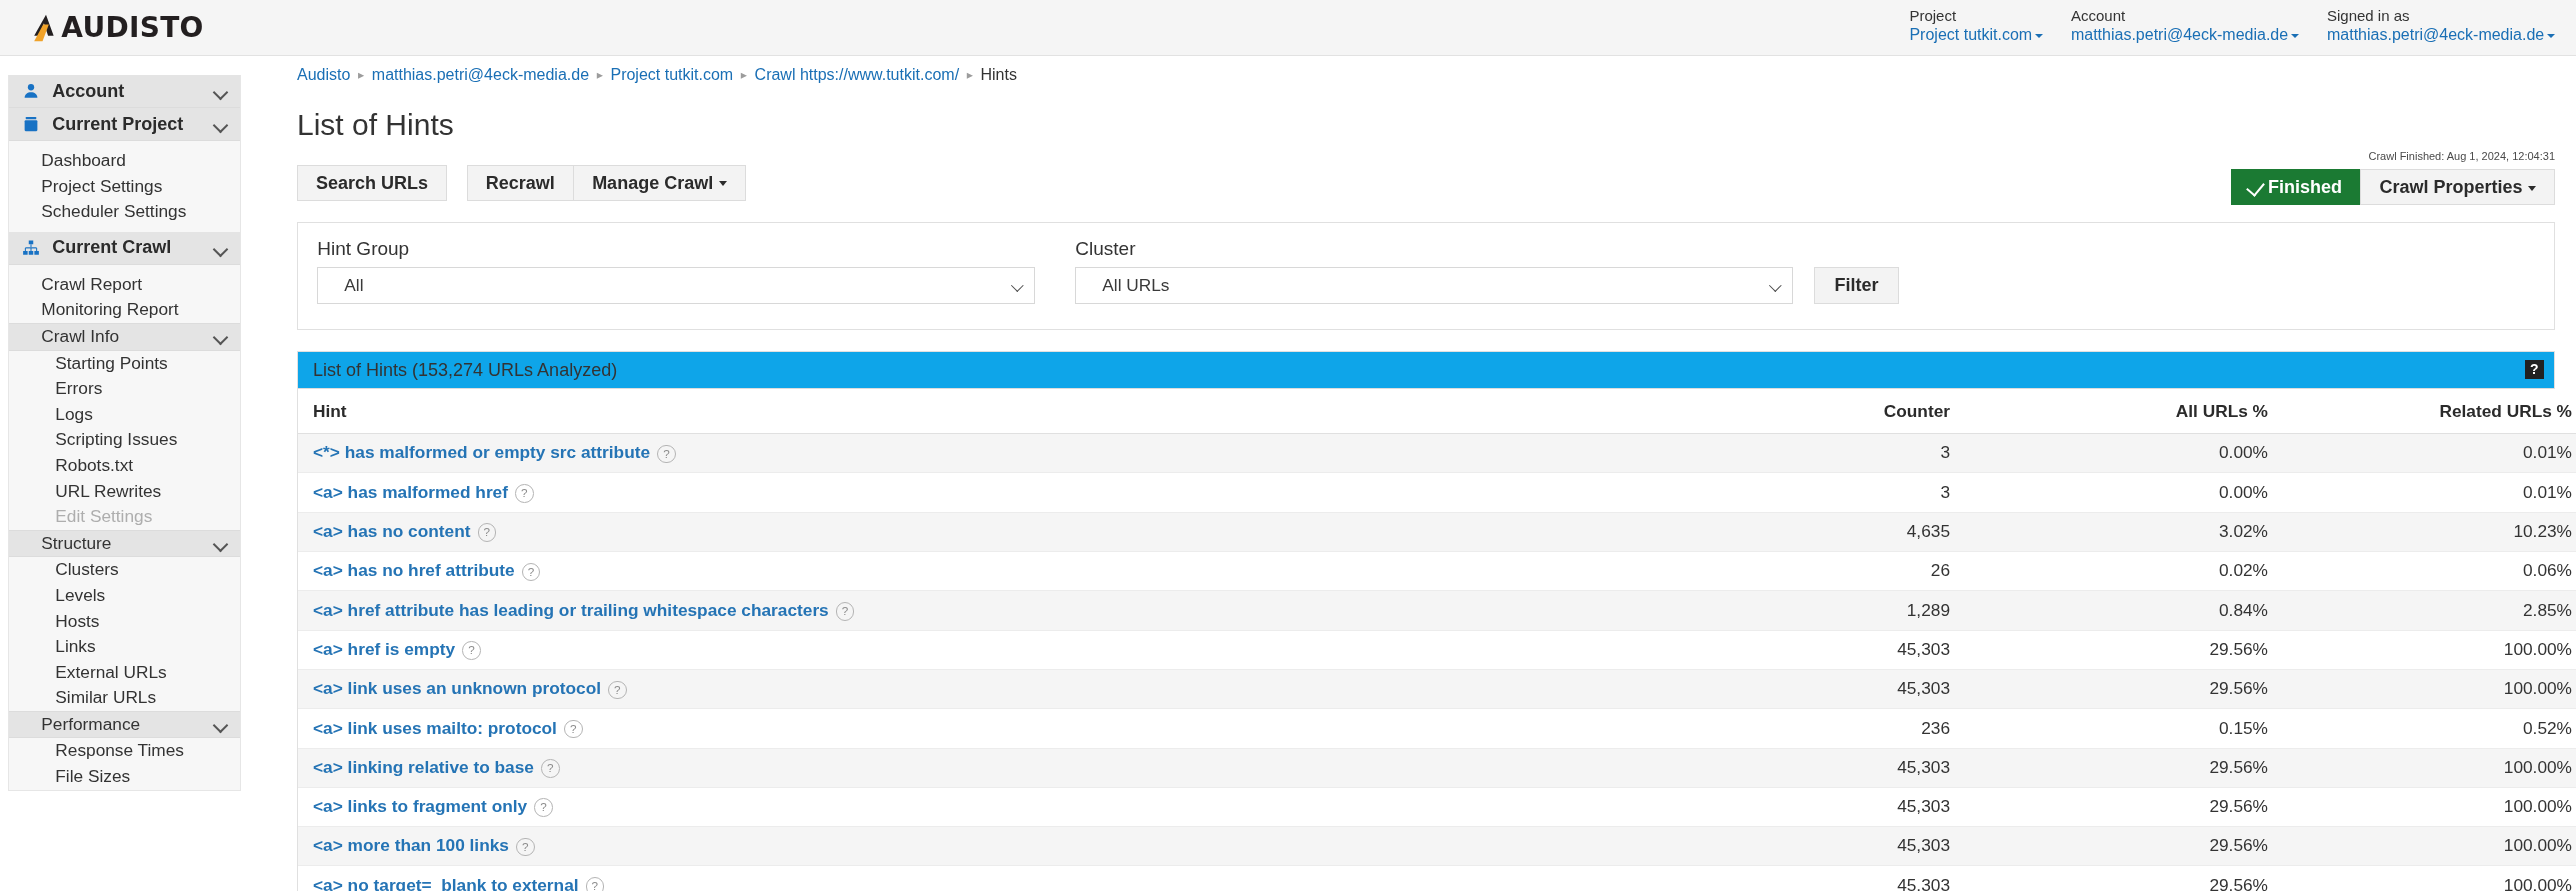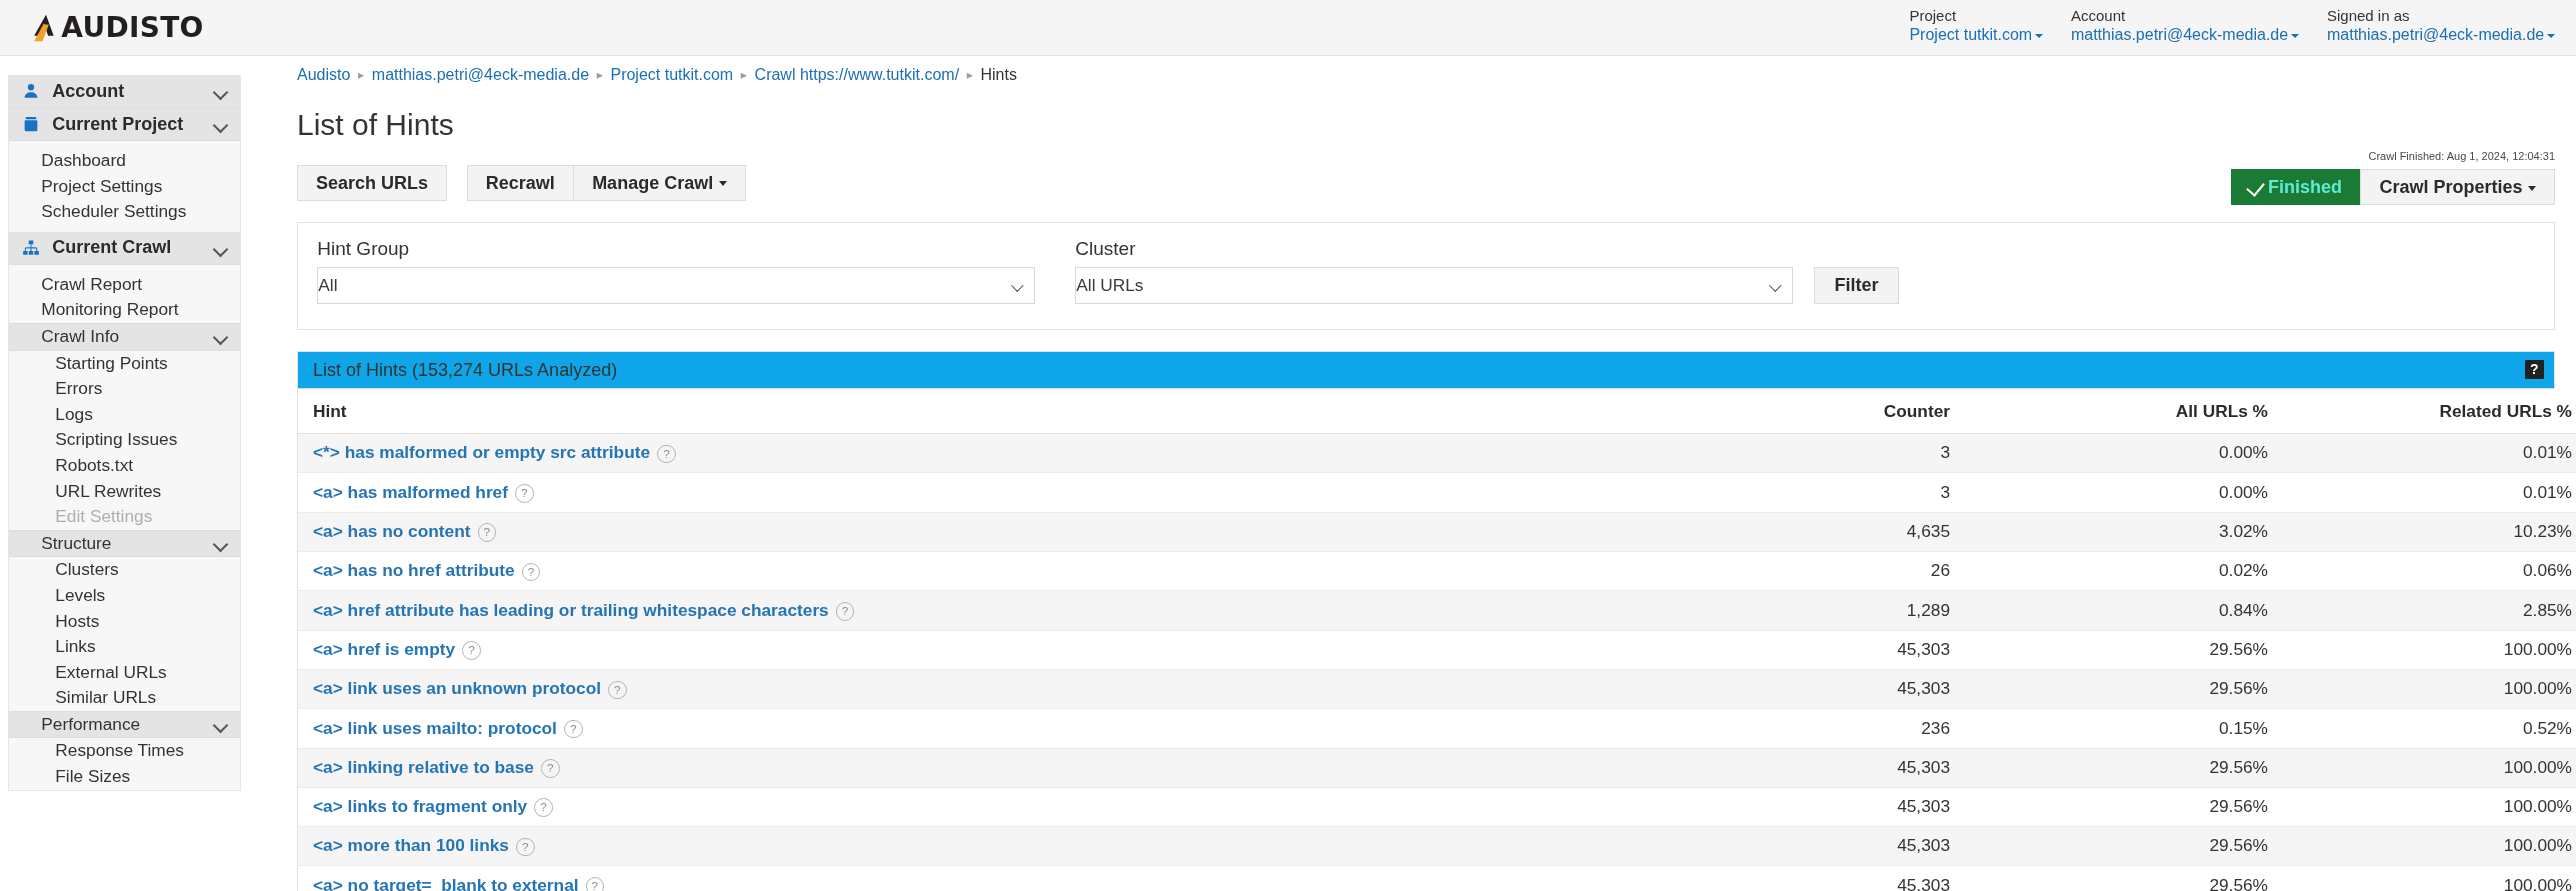--- a/index.html
+++ b/index.html
@@ -222,21 +222,21 @@
   .crawl-finished-text {
     font-size: 11px;
     color: #4a4a4a;
     line-height: 18px;
     margin-bottom: 4.1px;
     white-space: nowrap;
   }
   .btn-finished {
     background: #1b7a33;
     border-color: #1b7a33;
-    color: #5eead4;
+    color: #ffffff;
   }
   .check {
     display: inline-block;
     width: 9px; height: 14px;
     border-right: 2.8px solid #fff;
     border-bottom: 2.8px solid #fff;
     transform: rotate(40deg);
     margin-right: 7px;
     vertical-align: -1.4px;
   }
@@ -262,21 +262,21 @@
   }
   .select {
     position: relative;
     height: 37px;
     border: 0.7px solid #d8d8d8;
     background: #fff;
     box-sizing: border-box;
     font-size: 17.3px;
     color: #3a3a3a;
     line-height: 35px;
-    padding-left: 0;
+    padding-left: 26px;
     cursor: pointer;
   }
   .select .chev-sm {
     position: absolute;
     right: 12.4px;
     top: 50%;
     margin-top: -4.8px;
     width: 7.6px; height: 7.6px;
     border-right: 1.4px solid #4a4a4a;
     border-bottom: 1.4px solid #4a4a4a;

